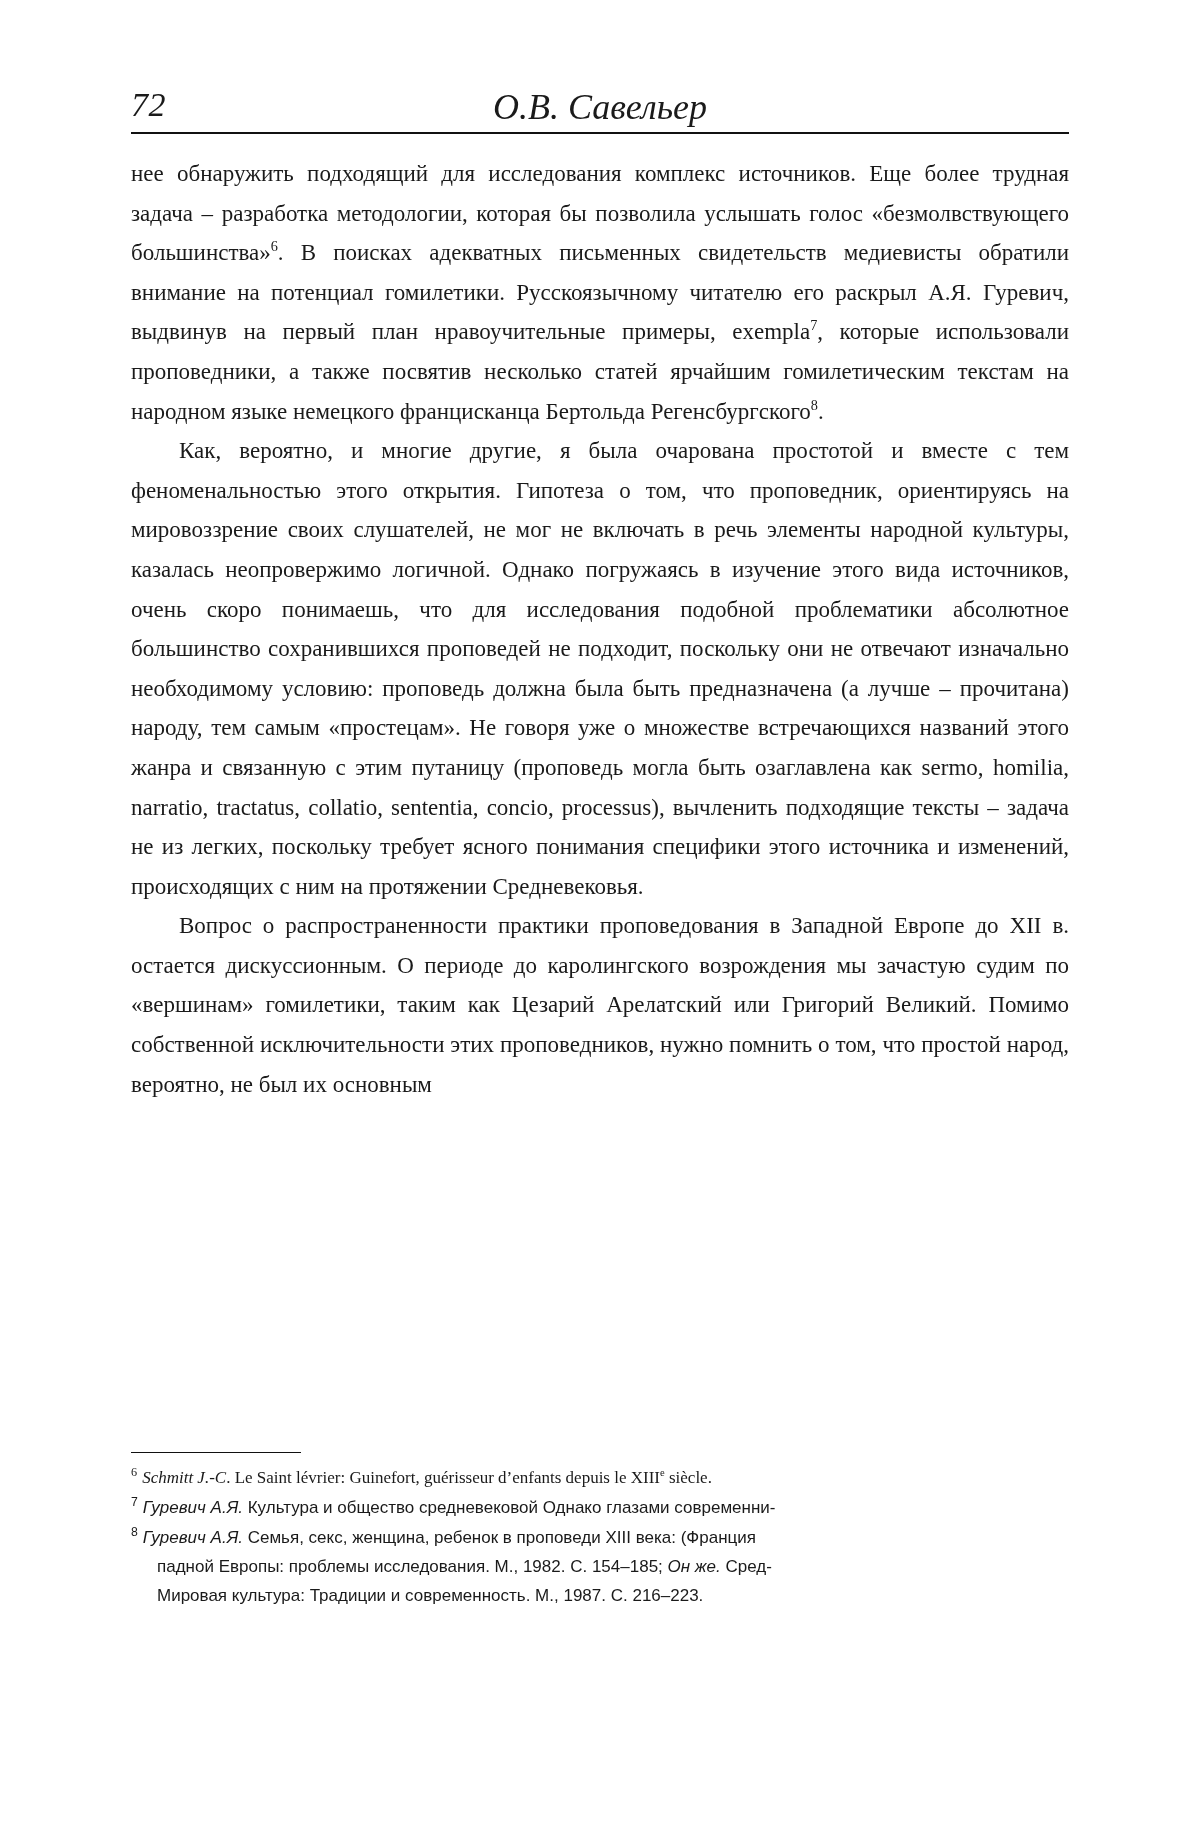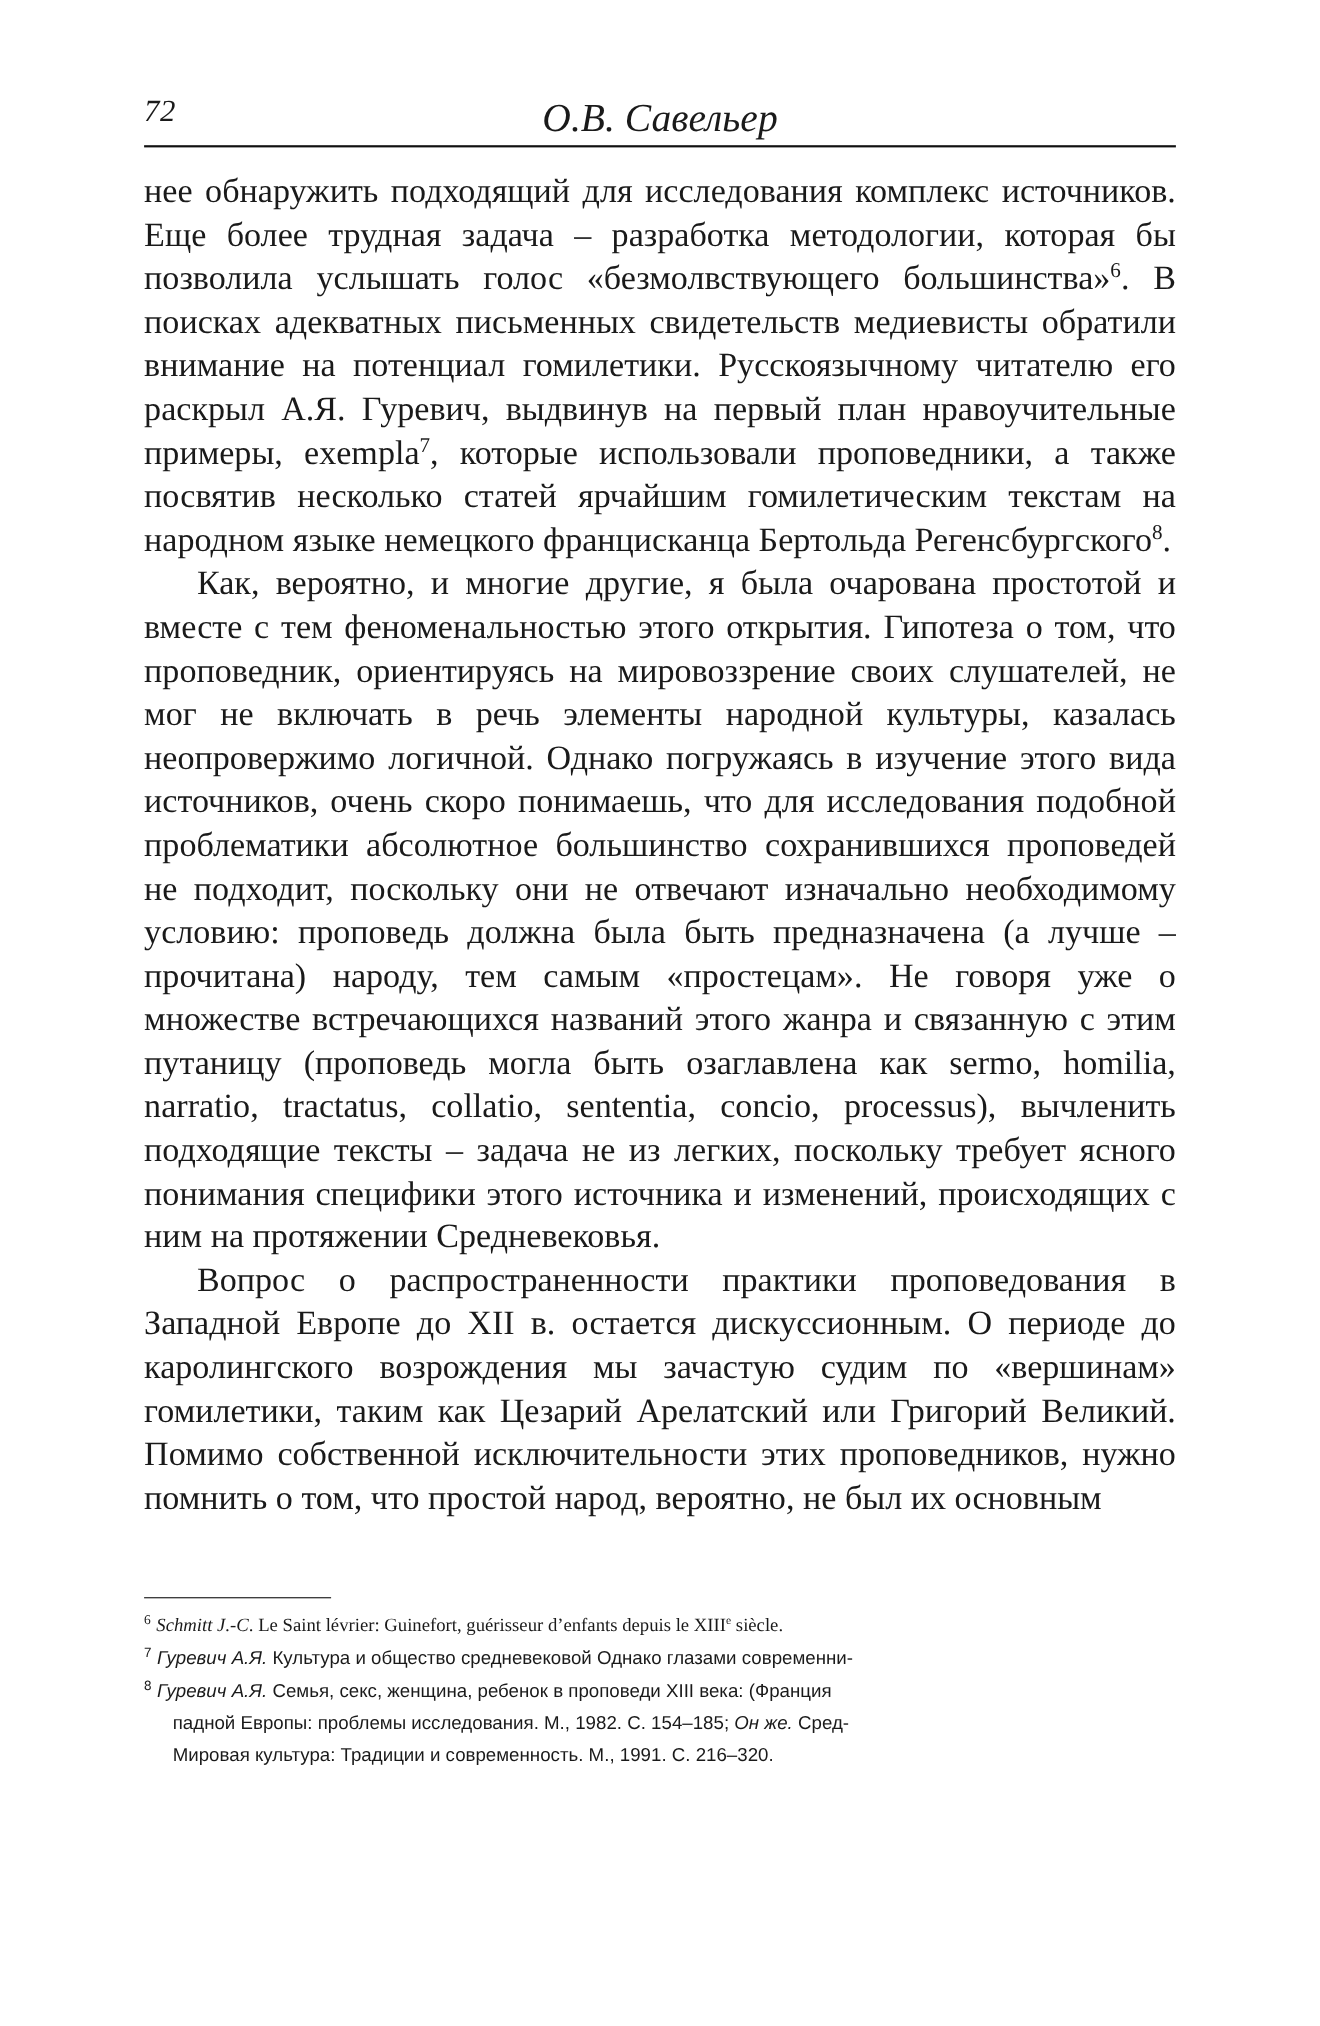--- a/index.html
+++ b/index.html
@@ -29,40 +29,40 @@
   }
   
   .running-head {
     display: flex;
     align-items: baseline;
     position: relative;
     height: 40px;
   }
   .page-number {
     font-style: italic;
-    font-size: 28px;
+    font-size: 34px;
     letter-spacing: 0.5px;
   }
   .head-author {
     position: absolute;
     left: 0;
     right: 0;
     text-align: center;
     font-style: italic;
     font-size: 36px;
   }
   .head-rule {
     border: 0;
     border-top: 2.2px solid #111;
     margin: 6px 0 0 0;
   }
   
   .body-text {
     margin-top: 20px;
-    font-size: 31px;
+    font-size: 23px;
     line-height: 39.6px;
     text-align: justify;
     text-justify: inter-word;
     hyphens: manual;
   }
   .body-text p {
     margin: 0;
     text-indent: 0;
   }
   .body-text p.indent {
@@ -139,17 +139,17 @@
       <span class="fn-num">6</span><span class="ital">Schmitt J.-C</span><span>. Le Saint lévrier: Guinefort, guérisseur d’enfants depuis le XIII</span><sup>e</sup><span> siècle.</span>
     </p>
 
     <p class="footnote fn-sans">
       <span class="fn-num">7</span><span class="ital">Гуревич А.Я.</span><span> Культура и общество средневековой Однако глазами современни-</span>
     </p>
 
     <p class="footnote fn-sans">
       <span class="fn-num">8</span><span class="ital">Гуревич А.Я.</span><span> Семья, секс, женщина, ребенок в проповеди XIII века: (Франция</span>
       <span class="fn-body-indent"><span>падной Европы: проблемы исследования. М., 1982. С. 154–185; </span><span class="ital">Он же.</span><span> Сред-</span></span>
-      <span class="fn-body-indent">Мировая культура: Традиции и современность. М., 1991. С. 216–320.</span>
+      <span class="fn-body-indent">Мировая культура: Традиции и современность. М., 1987. С. 216–223.</span>
     </p>
   </div>
 
 </div>
 
 </body></html>

